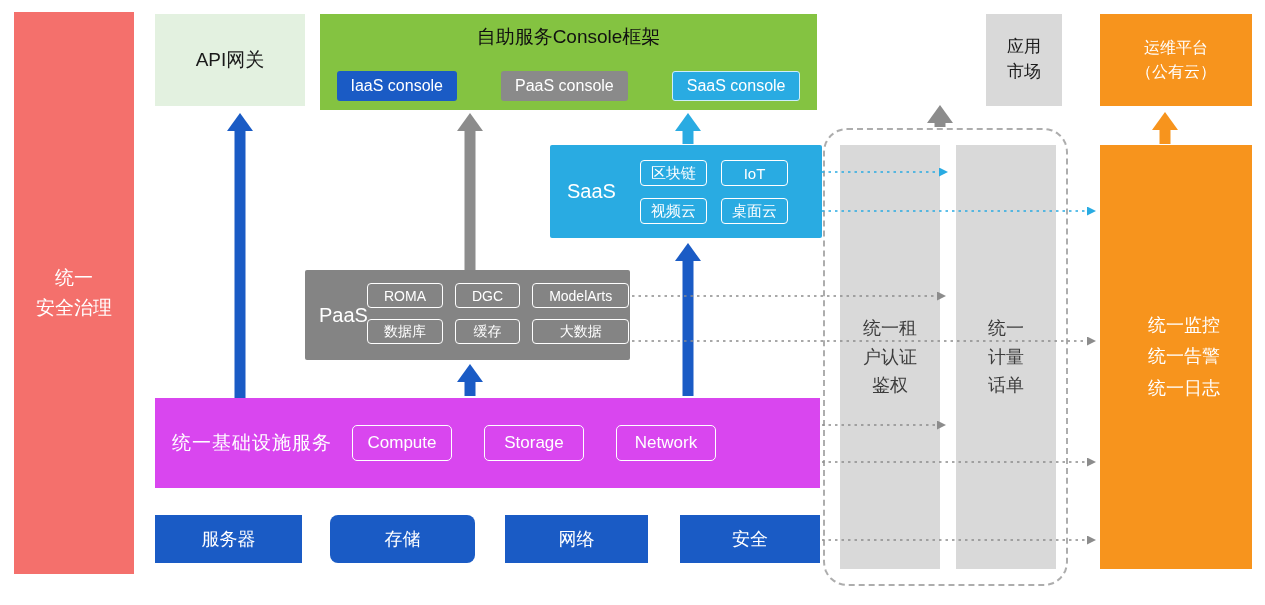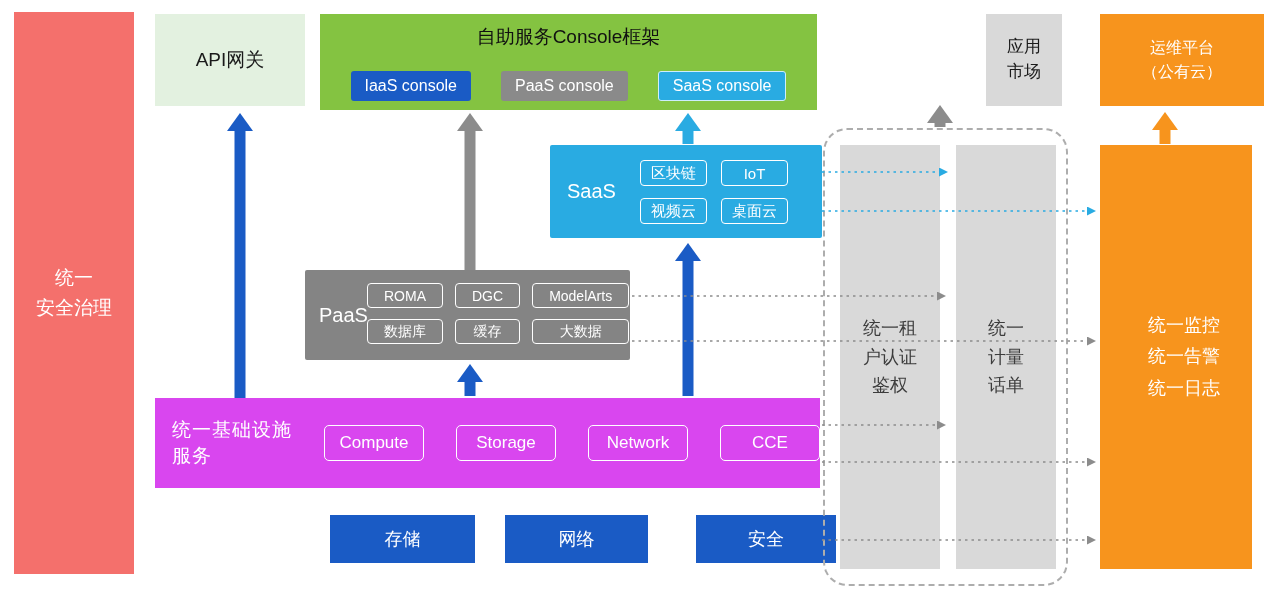--- a/index.html
+++ b/index.html
@@ -7,30 +7,30 @@
   .canvas { position:relative; width:1265px; height:605px; background:#fff; overflow:hidden; }
   .abs { position:absolute; }
   .center { display:flex; align-items:center; justify-content:center; text-align:center; }
   .ml { white-space:pre-line; }
 
   .security-bar { left:14px; top:12px; width:120px; height:562px; background:#F4706C; color:#fff; font-size:19px; line-height:1.6; }
   .api-gateway { left:155px; top:14px; width:150px; height:92px; background:#E3F1E0; color:#1a1a1a; font-size:19px; }
 
   .console-frame { left:320px; top:14px; width:497px; height:96px; background:#84C341; }
   .console-title { position:absolute; top:10px; left:0; right:0; text-align:center; color:#111; font-size:19px; }
-  .console-chips { position:absolute; bottom:9px; left:0; right:0; display:flex; justify-content:center; gap:30px; }
+  .console-chips { position:absolute; bottom:9px; left:0; right:0; display:flex; justify-content:center; gap:44px; }
   .console-chip { display:inline-flex; align-items:center; justify-content:center; height:30px; padding:0 14px; color:#fff; font-size:16px; border-radius:3px; }
   .cc-iaas { background:#1A5BC5; }
   .cc-paas { background:#8A8A8A; }
   .cc-saas { background:#29ABE2; border:1px solid #cdeefc; }
 
   .third-cloud { left:836px; top:14px; width:130px; height:92px; background:#D9D9D9; color:#1a1a1a; font-size:17px; }
   .third-cloud sup { font-size:11px; }
   .app-market { left:986px; top:14px; width:76px; height:92px; background:#D9D9D9; color:#1a1a1a; font-size:17px; line-height:1.45; }
-  .ops-platform { left:1100px; top:14px; width:164px; height:92px; background:#F7941D; color:#fff; font-size:16px; line-height:1.5; }
+  .ops-platform { left:1100px; top:14px; width:152px; height:92px; background:#F7941D; color:#fff; font-size:16px; line-height:1.5; }
 
   .chip { display:inline-flex; align-items:center; justify-content:center; border:1.5px solid #fff; border-radius:4px; color:#fff; background:transparent; }
 
   .saas-box { left:550px; top:145px; width:272px; height:93px; background:#29ABE2; border-radius:2px; }
   .saas-label { position:absolute; left:17px; top:0; bottom:0; display:flex; align-items:center; color:#fff; font-size:20px; }
   .saas-grid { position:absolute; left:90px; top:15px; display:grid; grid-template-columns:auto auto; gap:12px 14px; }
   .saas-grid .chip { height:26px; min-width:62px; padding:0 10px; font-size:15px; }
 
   .paas-box { left:305px; top:270px; width:325px; height:90px; background:#848484; border-radius:2px; }
   .paas-label { position:absolute; left:14px; top:0; bottom:0; display:flex; align-items:center; color:#fff; font-size:20px; }
@@ -99,27 +99,27 @@
       <span class="chip">大数据</span>
     </div>
   </div>
 
   <div class="abs iaas-box">
     <span class="iaas-label">统一基础设施服务</span>
     <div class="iaas-chips">
       <span class="chip">Compute</span>
       <span class="chip">Storage</span>
       <span class="chip">Network</span>
-      <span class="chip">CCE</span>
     </div>
   </div>
 
-  <div class="abs center hw-box" style="left:330px; width:145px;">存储</div>
+  <div class="abs center hw-box" style="left:155px; width:147px;">服务器</div>
+  <div class="abs center hw-box" style="left:330px; width:145px;border-radius:8px;">存储</div>
   <div class="abs center hw-box" style="left:505px; width:143px;">网络</div>
-  <div class="abs center hw-box" style="left:696px; width:140px;">安全</div>
+  <div class="abs center hw-box" style="left:680px; width:140px;">安全</div>
 
   <div class="abs shared-group"></div>
   <div class="abs center ml vbar auth-bar">统一租
 户认证
 鉴权</div>
   <div class="abs center ml vbar metering-bar">统一
 计量
 话单</div>
   <div class="abs center ml monitor-bar">统一监控
 统一告警

